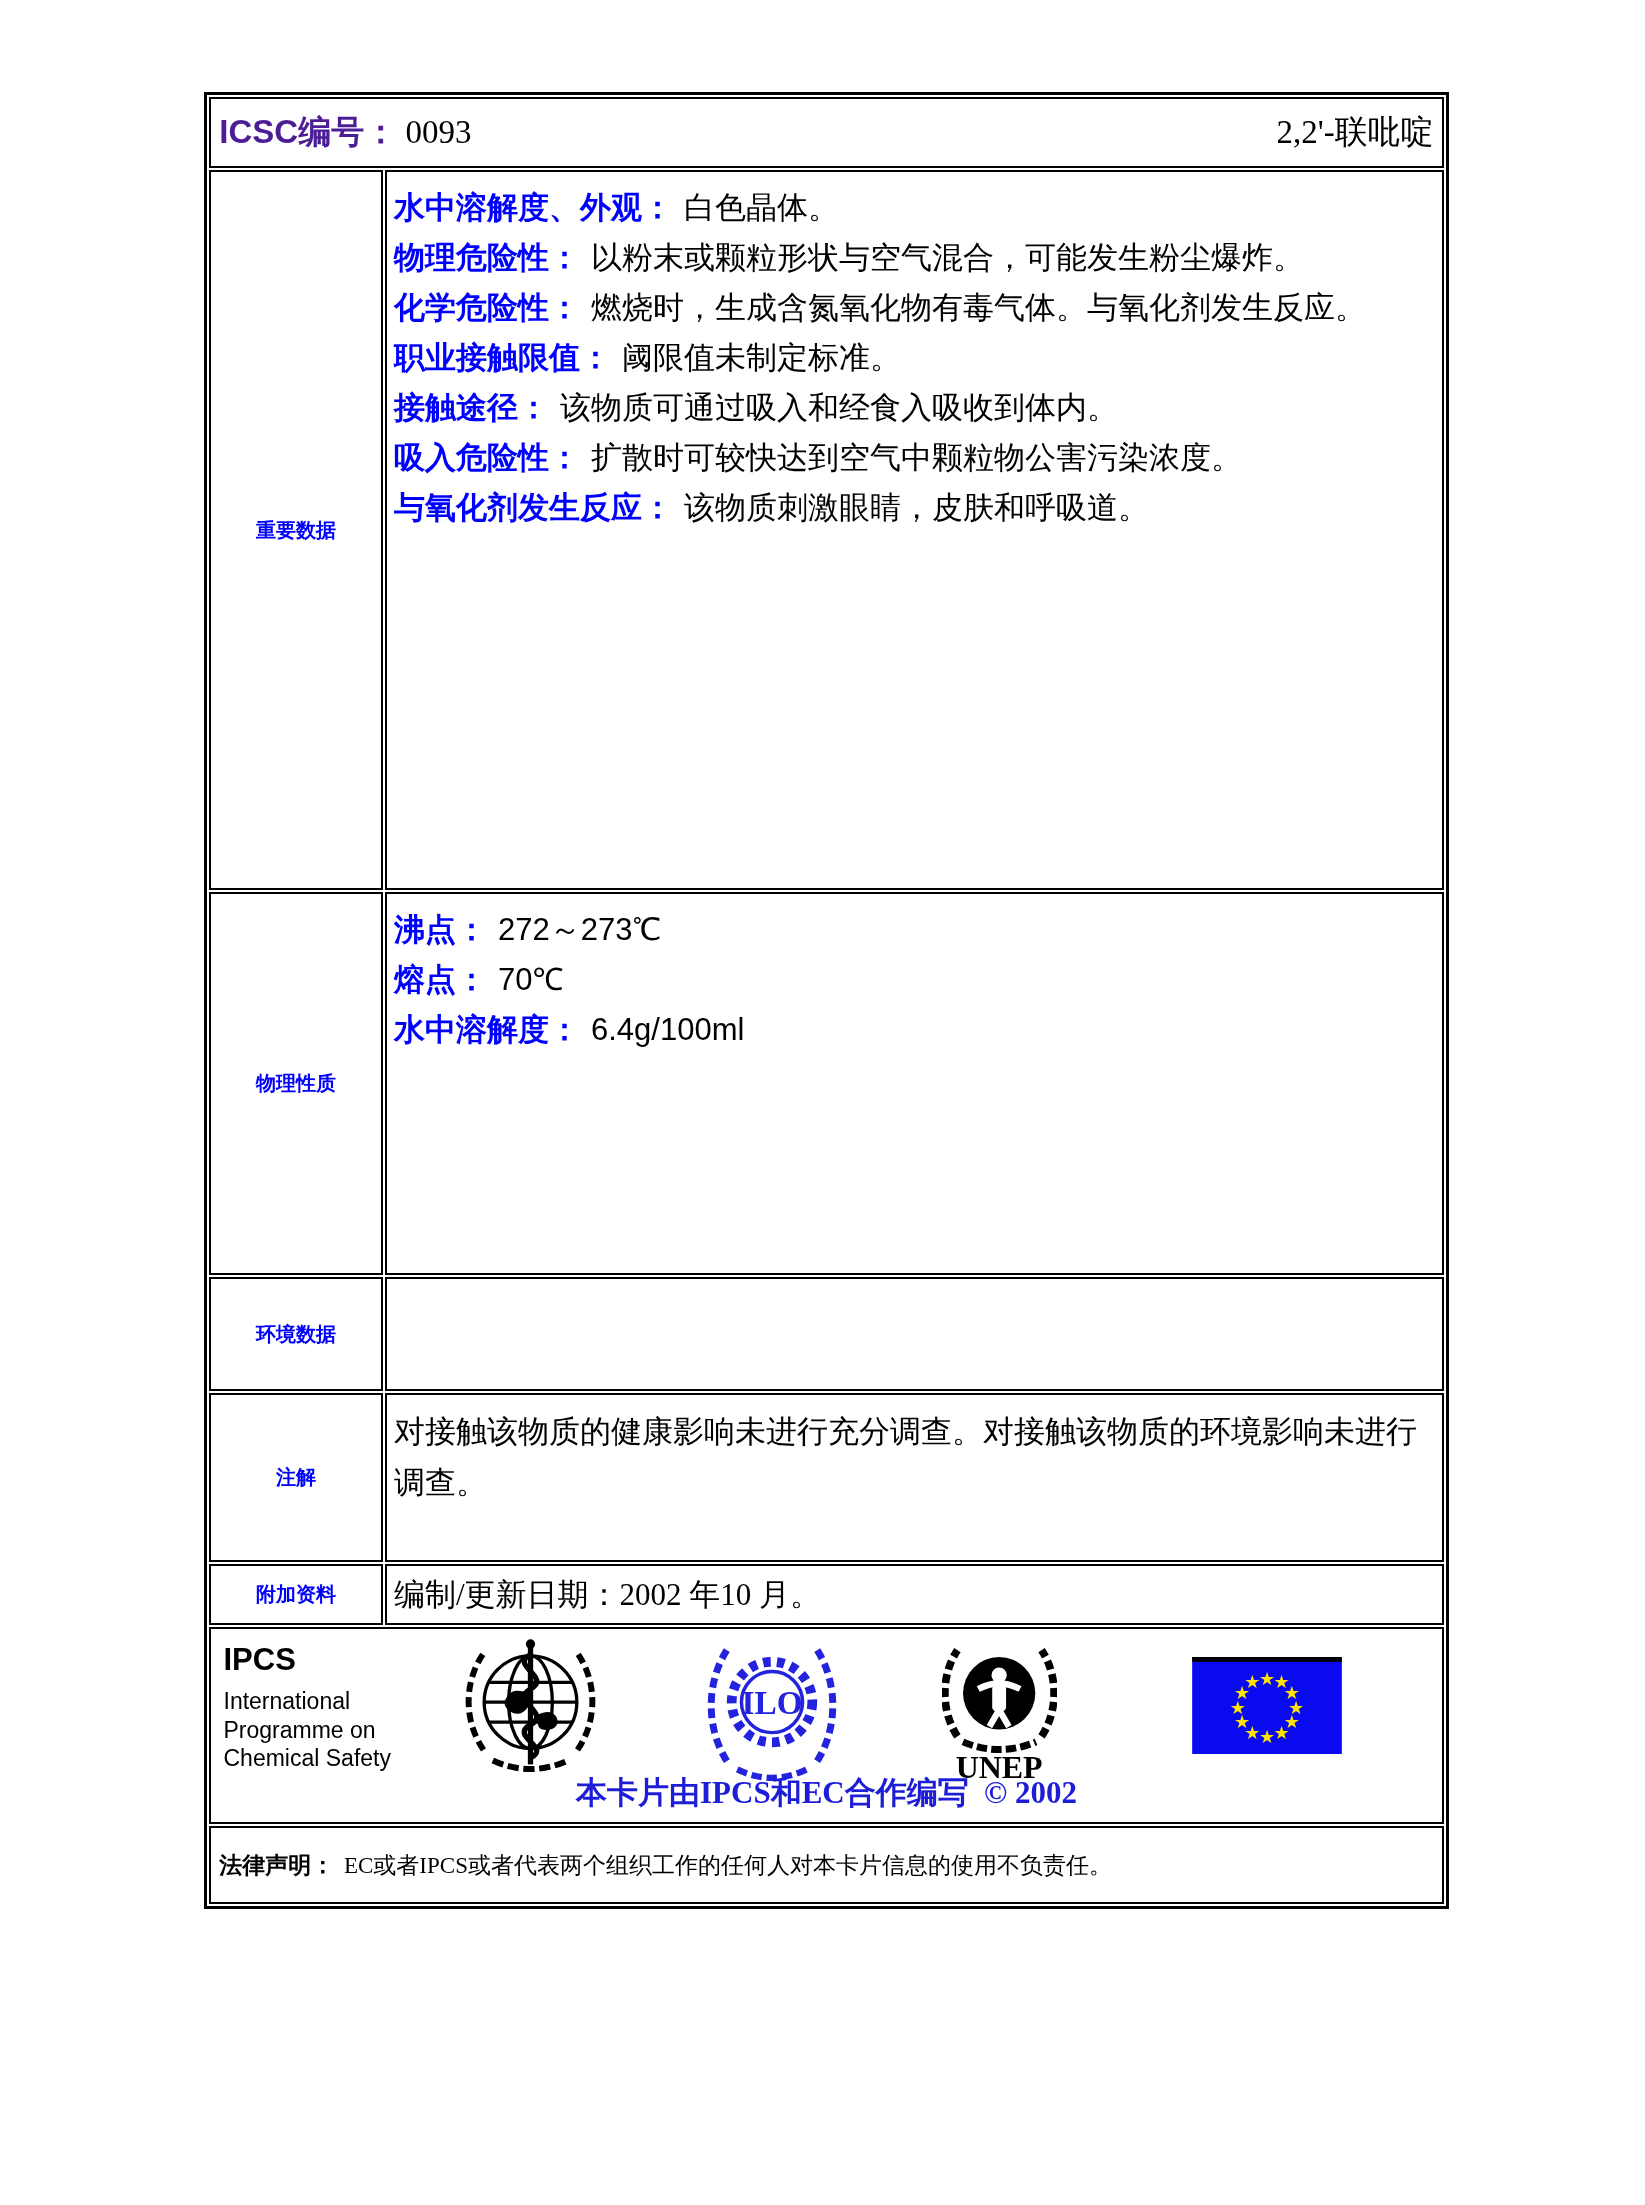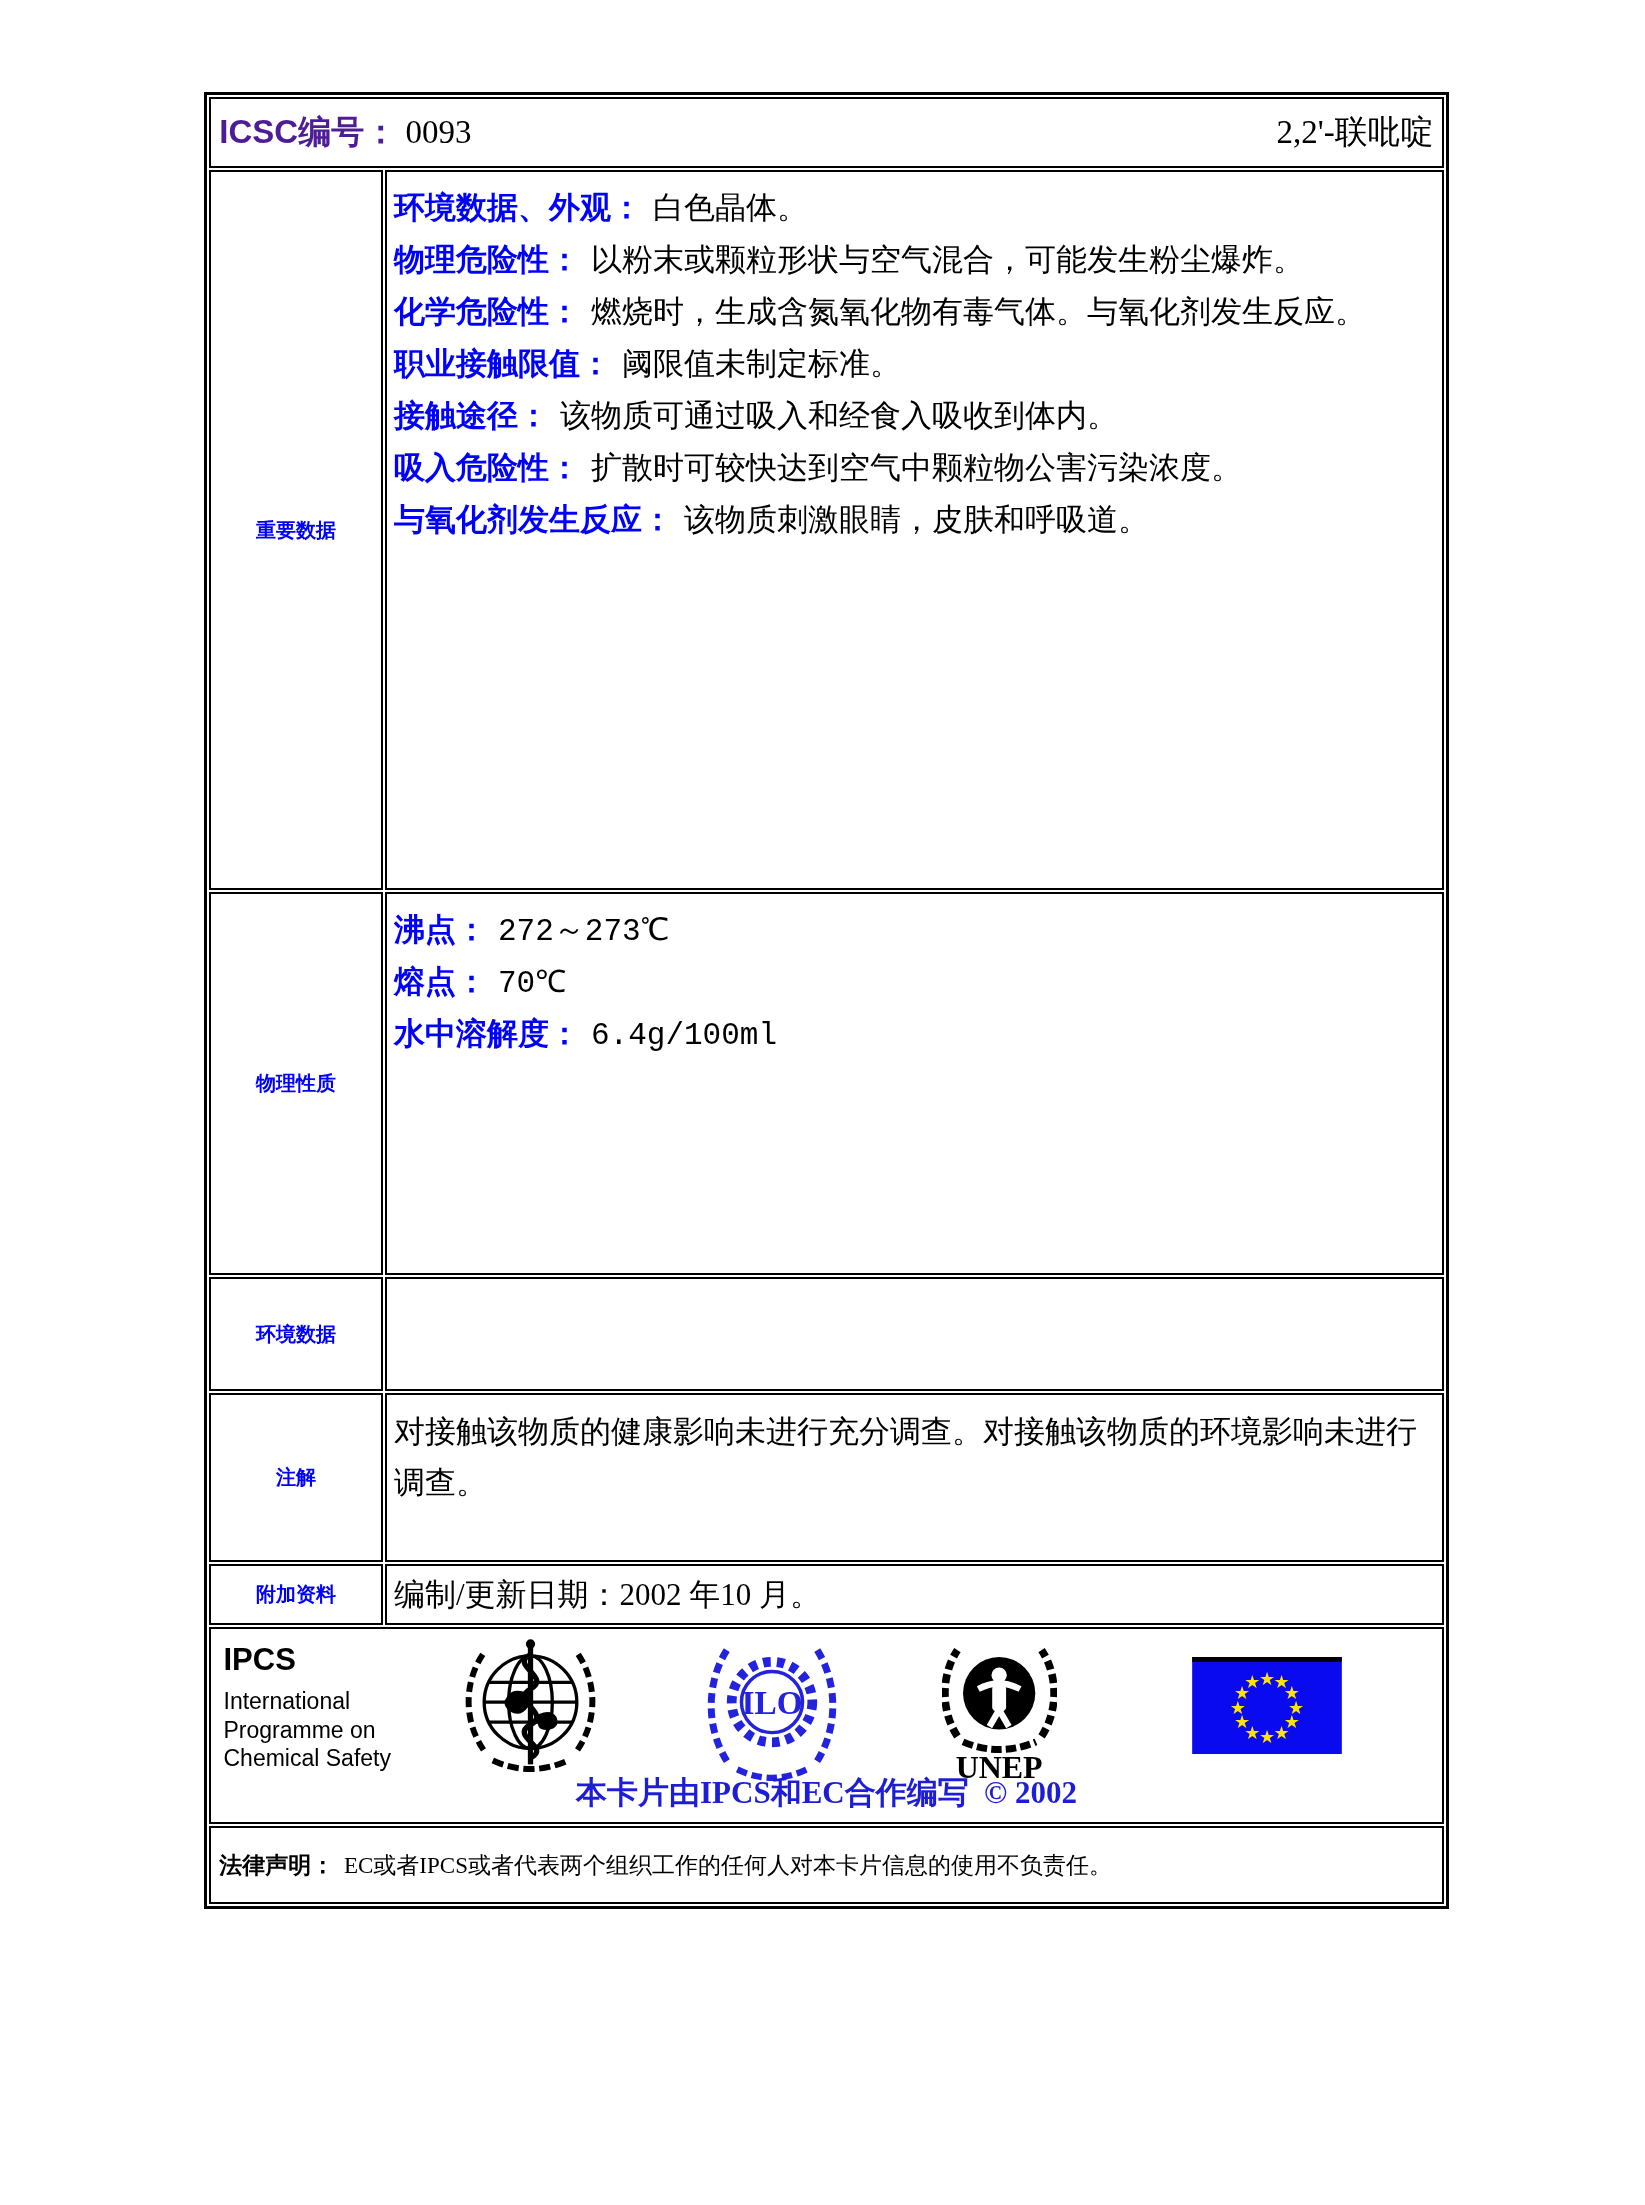--- a/index.html
+++ b/index.html
@@ -32,21 +32,21 @@
     color:#0000ff; font-family:"Liberation Sans", sans-serif;
     font-weight:bold; font-size:20px;margin-left:40px;
   }
   td.content-cell { vertical-align:top; padding:11px 7px; font-size:31px; }
   td.content-cell.vmid { vertical-align:middle; padding:2.8px 7px; }
   .prop-line { line-height:50px; }
   .prop-line .lbl {
     color:#0000ff; font-family:"Liberation Sans", sans-serif;
     font-weight:bold; margin-right:11px;
   }
-  .prop-line .val { color:#000; font-family:Liberation Mono, monospace; }
+  .prop-line .val { color:#000; font-family:Liberation Sans, sans-serif; }
   .notes-text { line-height:51px; color:#000; }
   
   td.logos-cell { position:relative; vertical-align:top; }
   .ipcs-block { position:absolute; left:12.5px; top:12.5px; color:#000;
     font-family:"Liberation Sans", sans-serif; }
   .ipcs-acronym { font-size:31px; font-weight:bold; margin-bottom:9.7px; }
   .ipcs-line { font-size:23px; line-height:28.5px; }
   .who-logo { position:absolute; left:250px; top:7px; }
   .ilo-logo { position:absolute; left:495px; top:7px; }
   .unep-logo { position:absolute; left:731px; top:9.7px; }
@@ -87,21 +87,21 @@
           </span>
           <span class="black-val">2,2'-联吡啶</span>
         </div>
       </td>
     </tr>
 
     <tr>
       <td class="label-cell" style="height:716px;">重要数据</td>
       <td class="content-cell">
         <div class="prop-line">
-          <span class="lbl">环境数据、外观：</span><span class="val">白色晶体。</span>
+          <span class="lbl">水中溶解度、外观：</span><span class="val">白色晶体。</span>
         </div>
         <div class="prop-line">
           <span class="lbl">物理危险性：</span><span class="val">以粉末或颗粒形状与空气混合，可能发生粉尘爆炸。</span>
         </div>
         <div class="prop-line">
           <span class="lbl">化学危险性：</span><span class="val">燃烧时，生成含氮氧化物有毒气体。与氧化剂发生反应。</span>
         </div>
         <div class="prop-line">
           <span class="lbl">职业接触限值：</span><span class="val">阈限值未制定标准。</span>
         </div>

